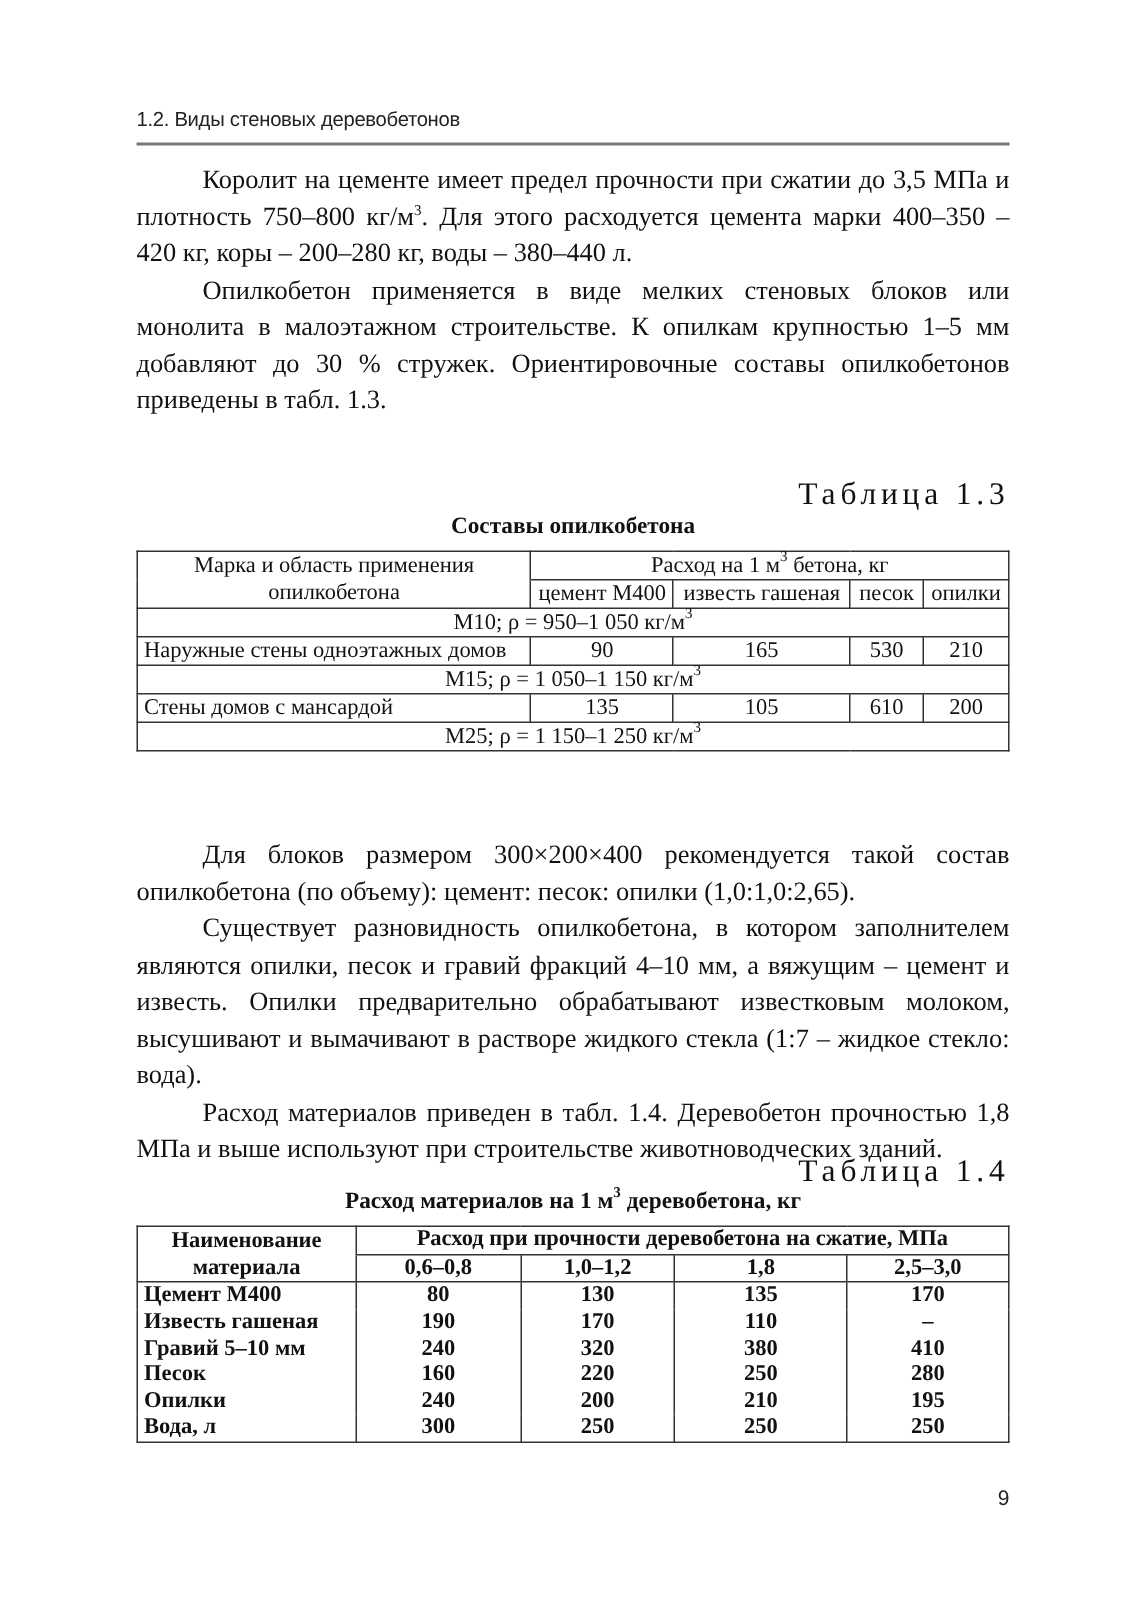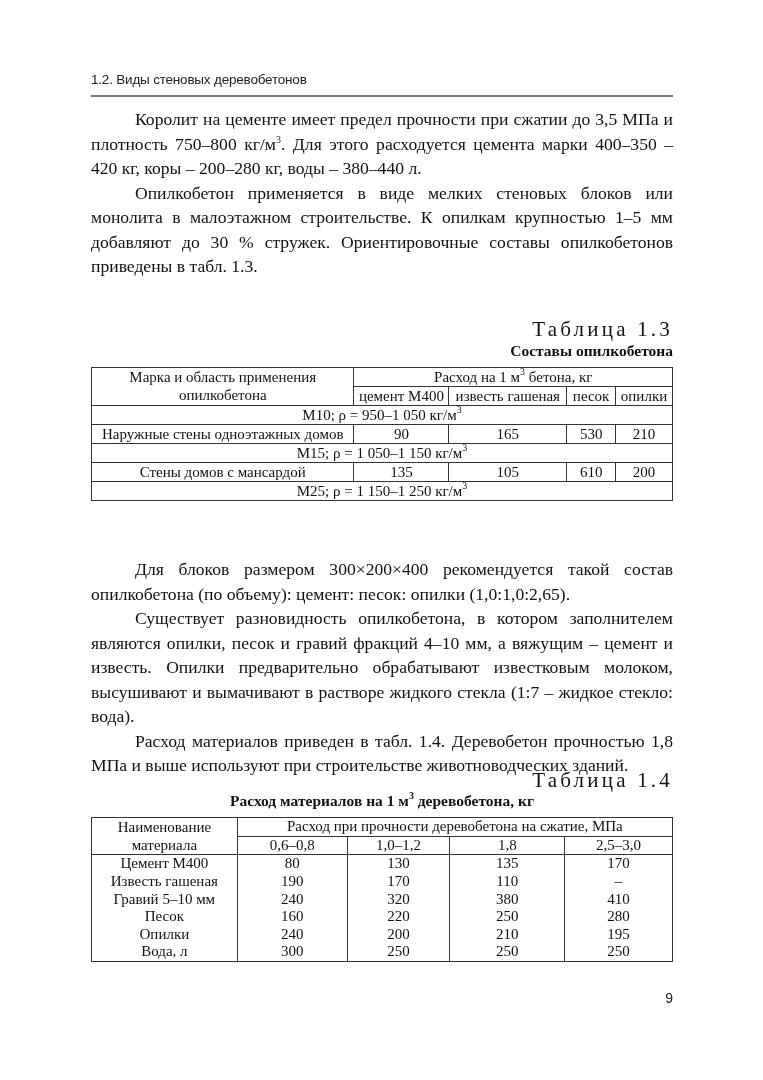--- a/index.html
+++ b/index.html
@@ -9,45 +9,45 @@
     font-family: Liberation Sans, sans-serif; font-size: 13.5px; color: #222; letter-spacing: -0.2px; }
   .head-rule { position: absolute; left: 91px; top: 95px; width: 582px; height: 0; border-top: 2px solid #777; }
   .body-text { position: absolute; left: 91px; width: 582px; font-size: 17.6px; line-height: 24.5px;
     text-align: justify; text-align-last: left; }
   .para { margin: 0; text-indent: 44px; }
   sup { font-size: 10px; line-height: 0; vertical-align: 7px; }
   .table-label { position: absolute; left: 91px; width: 582px; text-align: right; font-size: 21px; letter-spacing: 3.2px; }
   .table-title { position: absolute; left: 91px; width: 582px; text-align: center; font-size: 15.5px; font-weight: bold; }
   table.data { position: absolute; left: 91px; width: 582px; border-collapse: collapse; font-size: 15px; line-height: 17px; }
   table.data td { border: 1px solid #333; padding: 0 4px; text-align: center; height: 18px; white-space: nowrap; }
-  table.data td.left { text-align: center; }
+  table.data td.left { text-align: left; }
   #t13 td.hl { border-bottom: none; }
   #t13 td.hl2 { border-top: none; }
   #t14 td { border-top: none; border-bottom: none; }
   #t14 tr.h1 td { border-top: 1px solid #333; }
   #t14 tr.h1 td.span-top { border-bottom: 1px solid #333; }
   #t14 tr.h2 td { border-bottom: 1px solid #333; }
   #t14 tr.last td { border-bottom: 1px solid #333; }
-  #t14 td { height: 17.6px; }
+  #t14 td { height: 17.6px; font-weight: bold; }
   .page-number { position: absolute; left: 91px; top: 990px; width: 582px; text-align: right;
     font-family: "Liberation Sans", "DejaVu Sans", sans-serif; font-size: 14px; color: #222; }
 </style>
 </head>
 <body>
 
 <div class="running-head">1.2. Виды стеновых деревобетонов</div>
 <div class="head-rule"></div>
 
 <div class="body-text" style="top:107px;">
   <p class="para"><span>Королит на цементе имеет предел прочности при сжатии до 3,5 МПа и плотность 750–800 кг/м</span><sup>3</sup><span>. Для этого расходуется цемента марки 400–350 – 420 кг, коры – 200–280 кг, воды – 380–440 л.</span></p>
   <p class="para">Опилкобетон применяется в виде мелких стеновых блоков или монолита в малоэтажном строительстве. К опилкам крупностью 1–5 мм добавляют до 30 % стружек. Ориентировочные составы опилкобетонов приведены в табл. 1.3.</p>
 </div>
 
 <div class="table-label" style="top:317px;">Таблица 1.3</div>
-<div class="table-title" style="top:342px;text-align:right;">Составы опилкобетона</div>
+<div class="table-title" style="top:342px;">Составы опилкобетона</div>
 
 <table class="data" id="t13" style="top:367px;">
   <colgroup>
     <col style="width:263px">
       <col style="width:95px">
       <col style="width:118px">
       <col style="width:49px">
       <col style="width:57px">
   </colgroup>
   <tbody>

